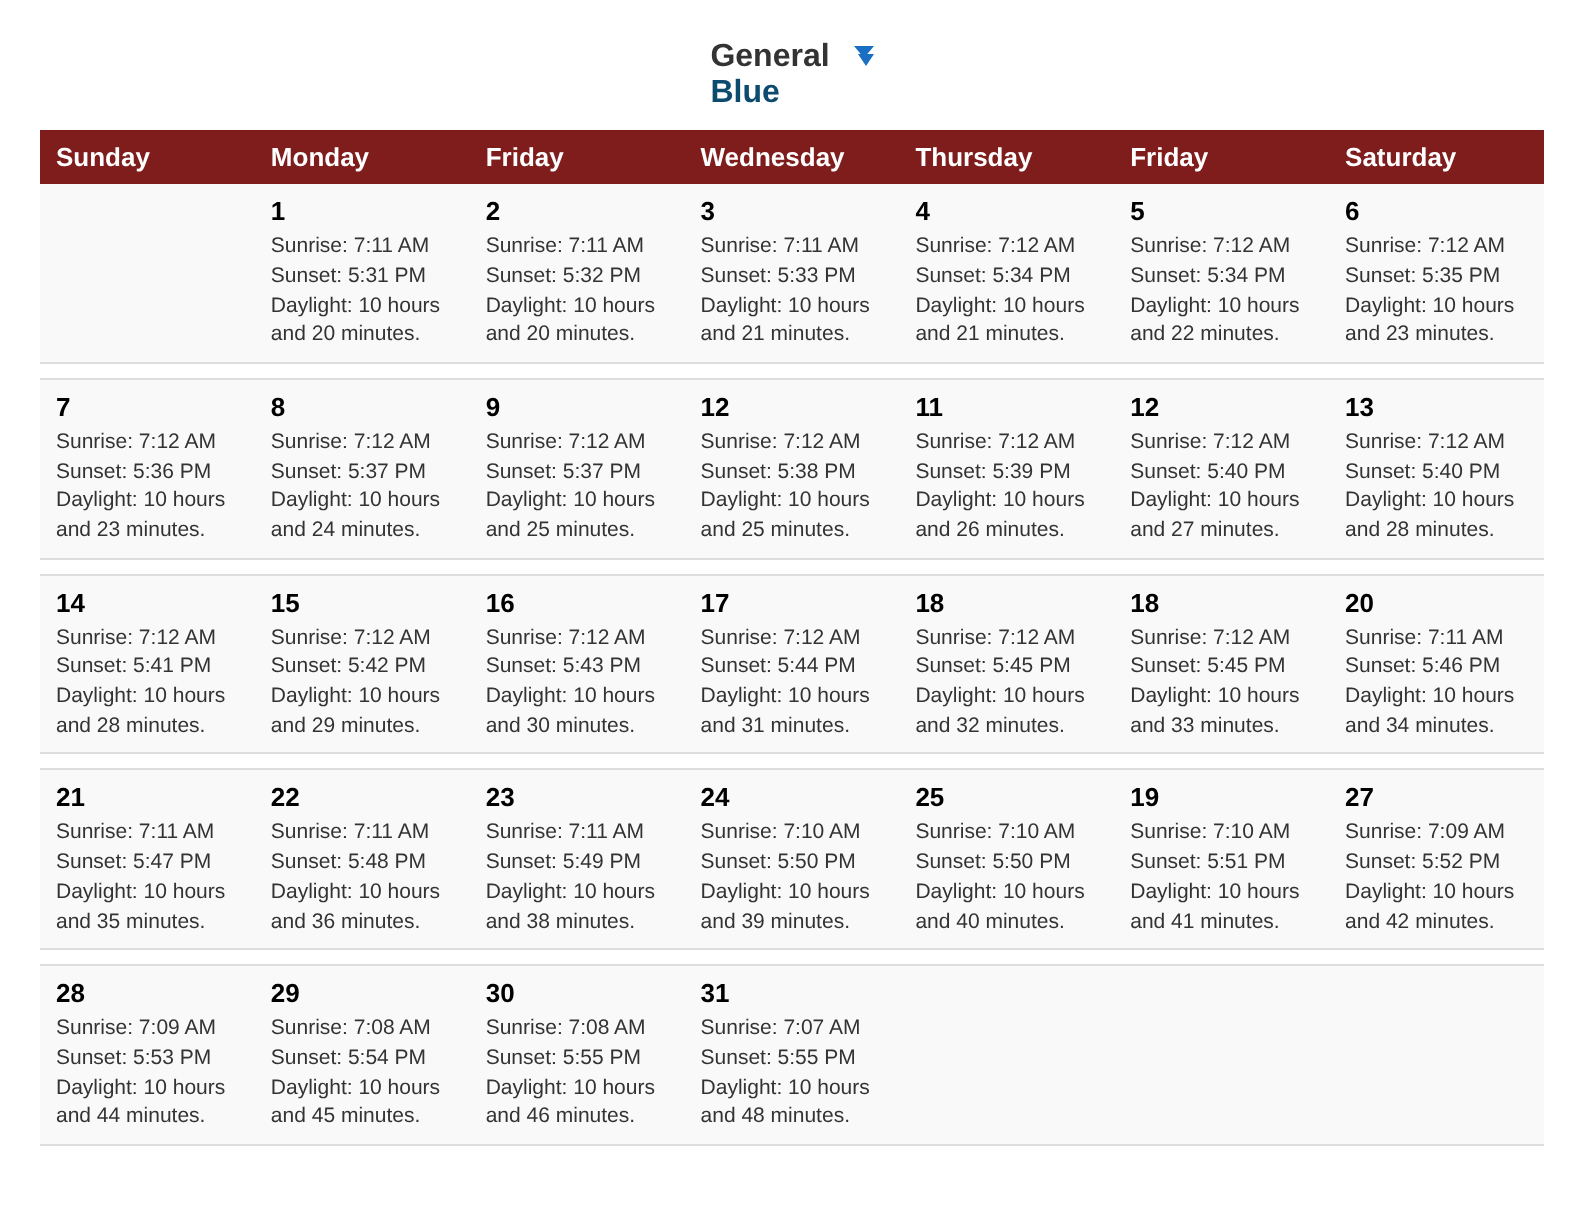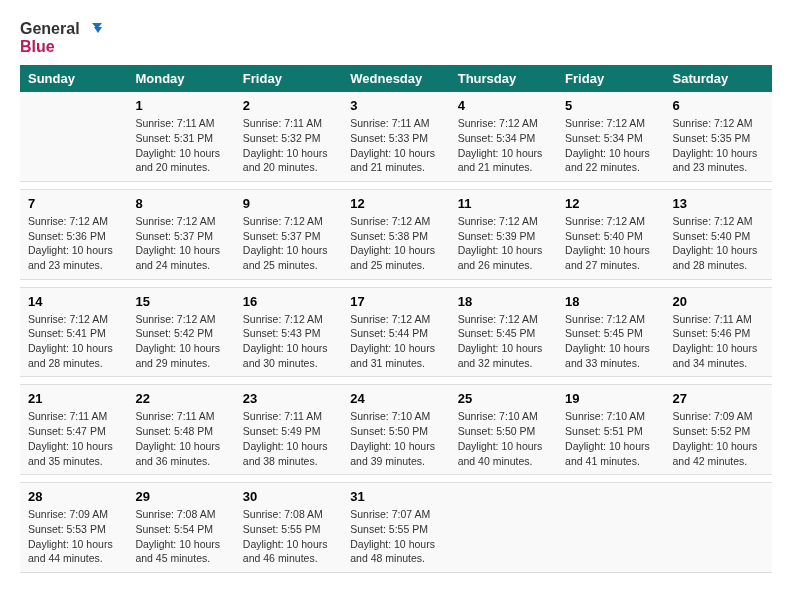--- a/index.html
+++ b/index.html
@@ -5,21 +5,21 @@
     * { box-sizing: border-box; margin: 0; padding: 0; }
     body {
       font-family: Arial, sans-serif;
       background: #fff;
       width: 792px;
       min-height: 612px;
       padding: 20px;
     }
     .header-section {
       display: flex;
-      justify-content: flex-start;
+      justify-content: center;
       align-items: flex-start;
       margin-bottom: 10px;
     }
     .logo {
       display: flex;
       align-items: center;
       gap: 4px;
     }
     .title-section {
       text-align: right;
@@ -32,21 +32,21 @@
     .subtitle {
       font-size: 16px;
       color: #555;
     }
     table {
       width: 100%;
       border-collapse: collapse;
       font-size: 11px;
     }
     thead tr {
-      background-color: #0f766e;
+      background-color: #7f1d1d;
       color: white;
     }
     thead th {
       padding: 6px 8px;
       text-align: left;
       font-size: 13px;
       font-weight: bold;
     }
     tbody tr {
       border-bottom: 1px solid #ddd;
@@ -86,21 +86,21 @@
 <div class="header-section">
   <div class="logo">
   <div style="display:flex;flex-direction:column;align-items:flex-start;line-height:1.1;">
     <div style="display:flex;align-items:center;gap:2px;">
       <span style="font-size:16px;font-weight:bold;color:#333;">General</span>
       <svg width="20" height="16" viewBox="0 0 20 16">
         <polygon points="10,2 20,2 15,8" fill="#1a6fc4"></polygon>
         <polygon points="12,6 20,6 16,12" fill="#1a6fc4"></polygon>
       </svg>
     </div>
-    <span style="font-size:16px;font-weight:bold;color:#be185d;">Blue</span>
+    <span style="font-size:16px;font-weight:bold;color:#0c4a6e;">Blue</span>
   </div>
 </div>
   <div class="title-section">
     <div class="main-title"></div>
     <div class="subtitle"></div>
   </div>
 </div>
 
 <table>
   <thead>

